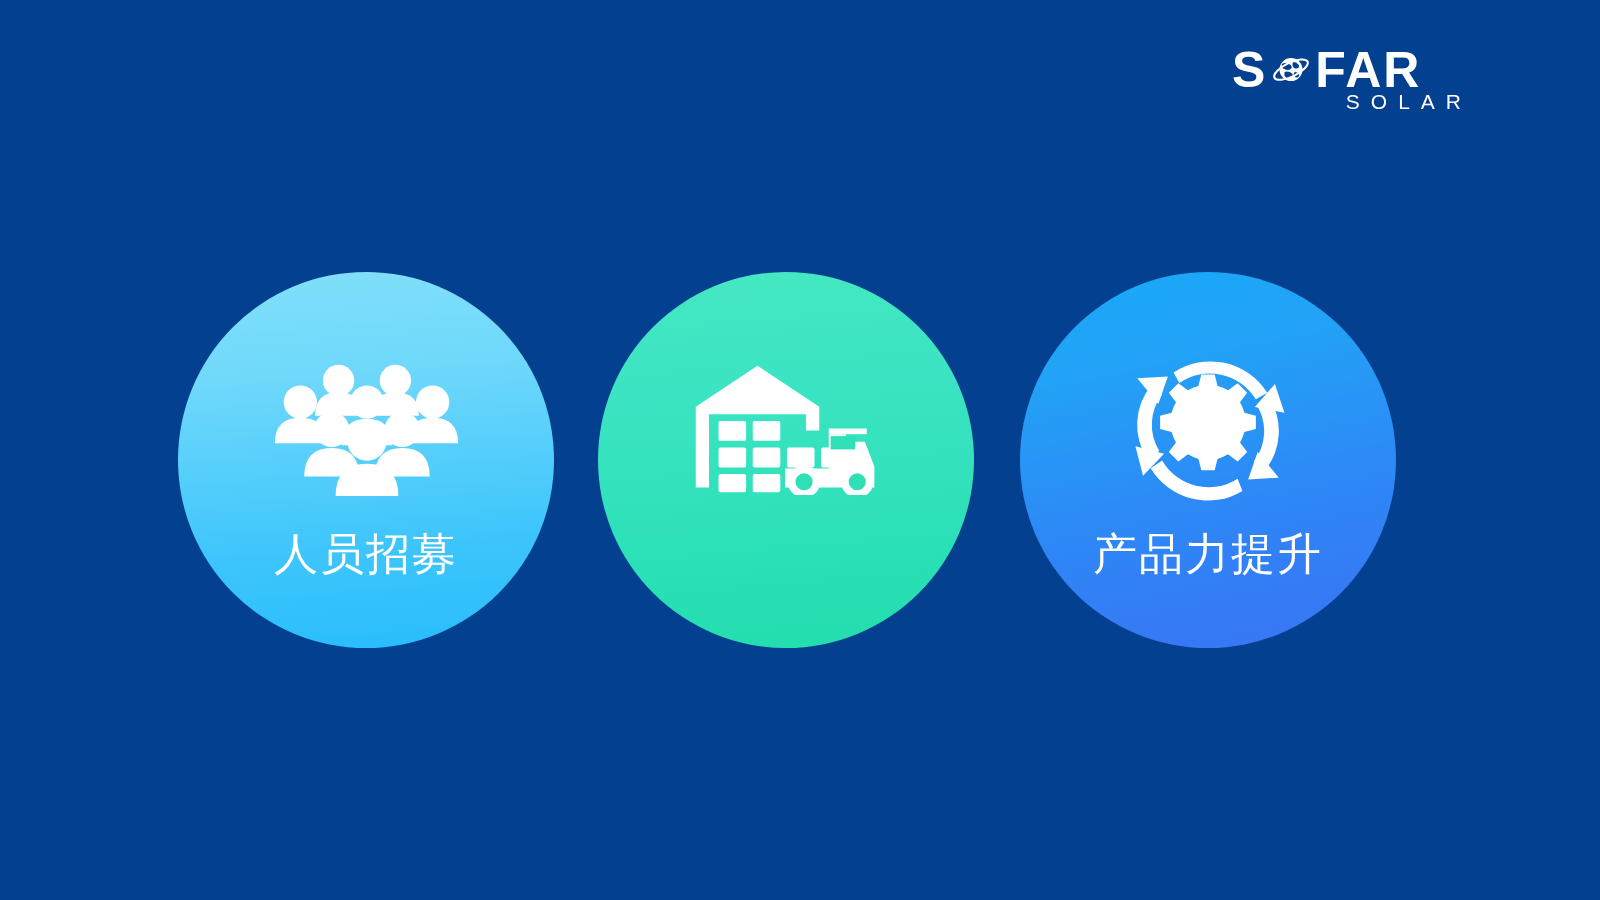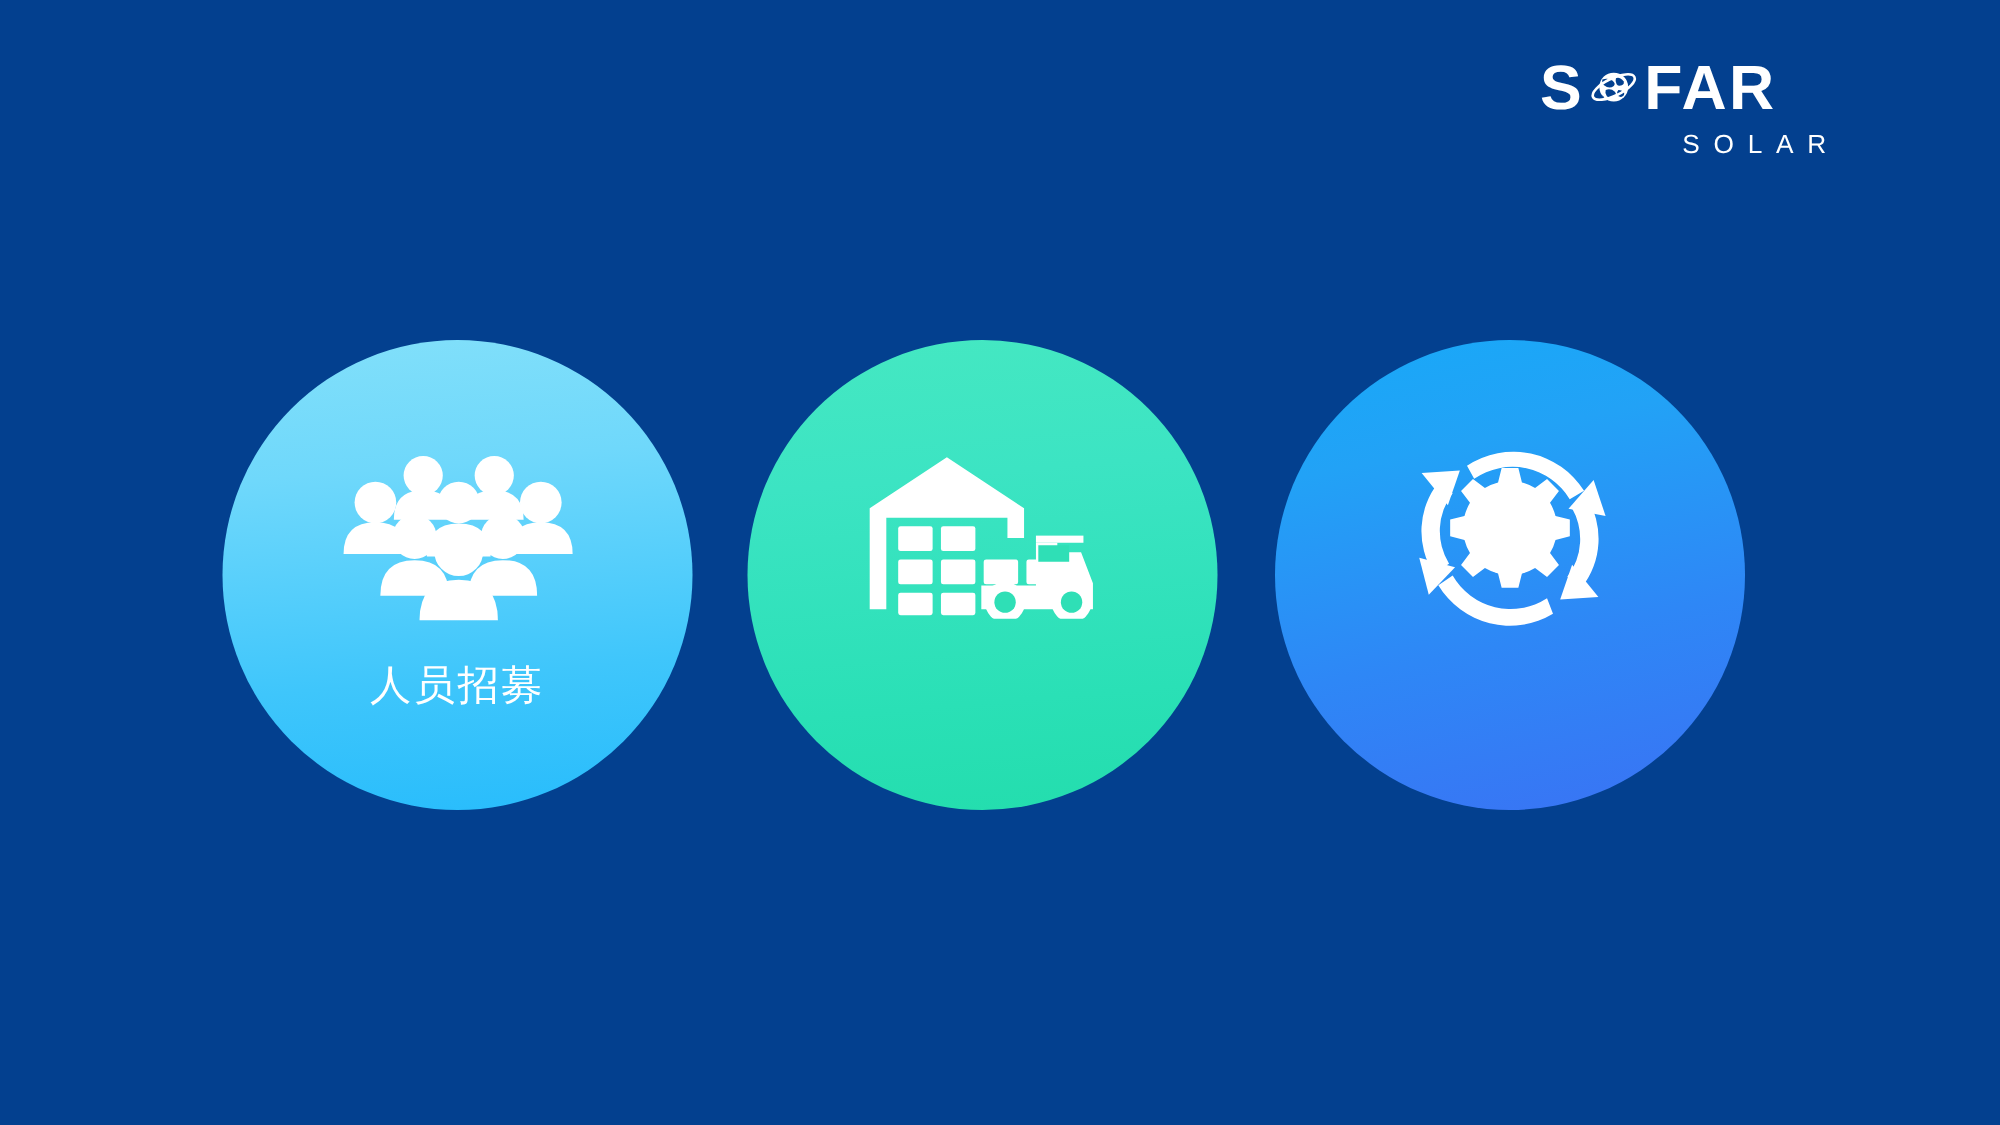--- a/index.html
+++ b/index.html
@@ -43,21 +43,21 @@
   .logo-globe {
     width: 46px;
     height: 46px;
     margin: 0 1px;
     position: relative;
     top: 1px;
   }
   .logo-sub {
     position: absolute;
     right: 0;
-    top: 60px;
+    top: 46px;
     color: #ffffff;
     font-size: 21px;
     font-weight: 300;
     letter-spacing: 11px;
     line-height: 1;
     padding-left: 4px;
     font-family: "Liberation Sans", "DejaVu Sans", sans-serif;
   }
 
   
@@ -98,21 +98,21 @@
     display: flex;
     align-items: center;
     justify-content: center;
   }
   .icon-wrap svg {
     display: block;
   }
   .circle-label {
     margin-top: 22px;
     color: #ffffff;
-    font-size: 33px;
+    font-size: 44px;
     font-weight: 300;
     letter-spacing: 2px;
     line-height: 1.1;
     text-align: center;
     white-space: nowrap;
     font-family: "Liberation Sans", "DejaVu Sans", sans-serif;
   }
 </style>
 </head>
 <body>
@@ -231,15 +231,16 @@
           <path d="M160 44 l10 30 -31 -6 Z"></path>
           <path d="M126 156 A70 70 0 0 1 30 132 l12 -8 A56 56 0 0 0 121 143 Z"></path>
           <path d="M22 140 l-8 -31 30 8 Z"></path>
           <path d="M30 46 A66 66 0 0 0 26 122 l13 -8 A52 52 0 0 1 42 55 Z"></path>
           <path d="M16 38 l32 -2 -10 29 Z"></path>
           <path d="M150 134 A66 66 0 0 0 154 58 l-13 8 A52 52 0 0 1 138 125 Z"></path>
           <path d="M164 142 l-32 2 10 -29 Z"></path>
         </g>
       </svg>
     </div>
+    <div class="circle-label">产品力提升</div>
   </div>
 
 </div>
 
 </body></html>

